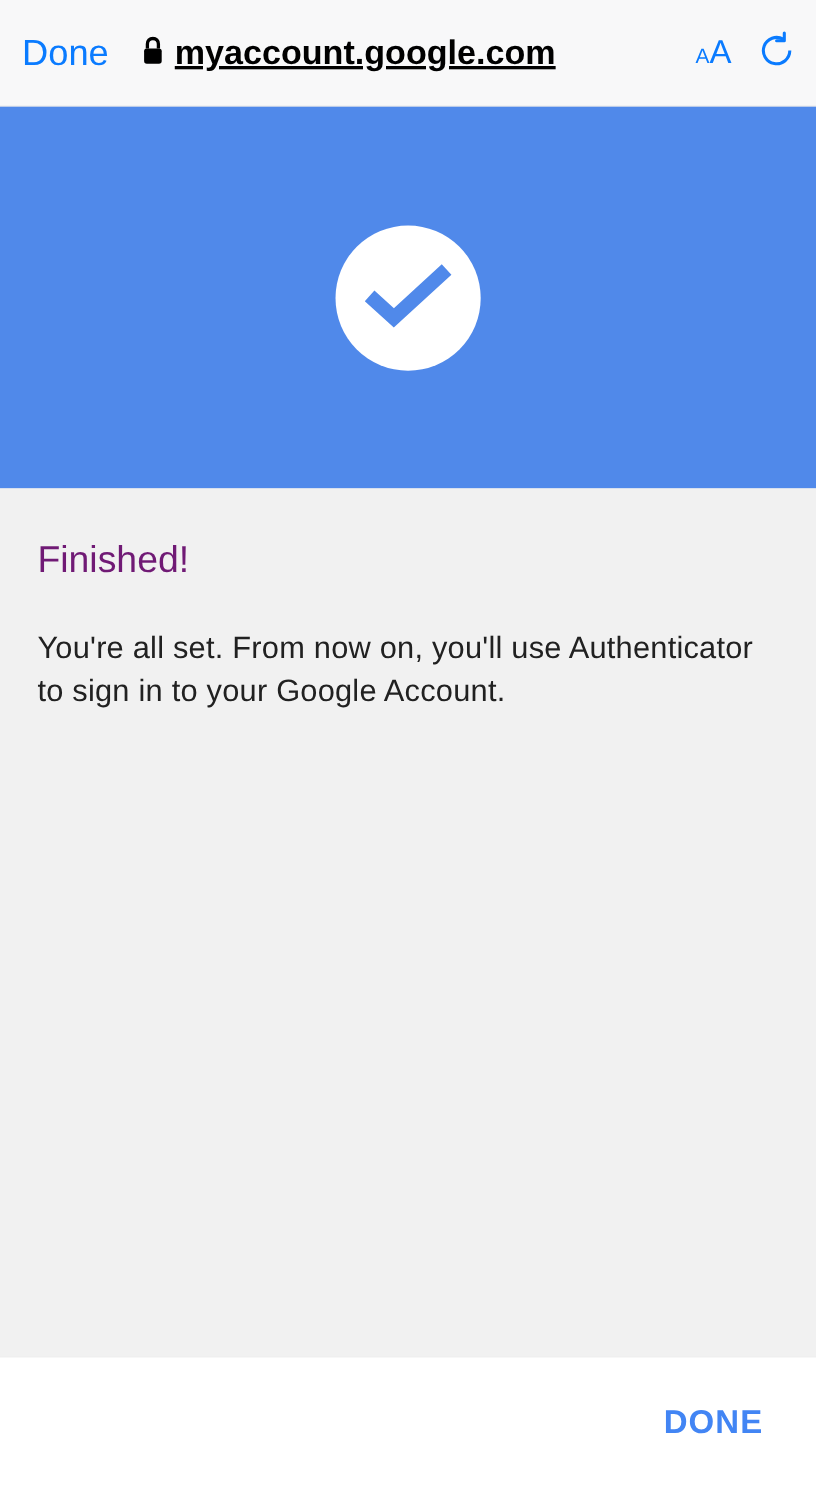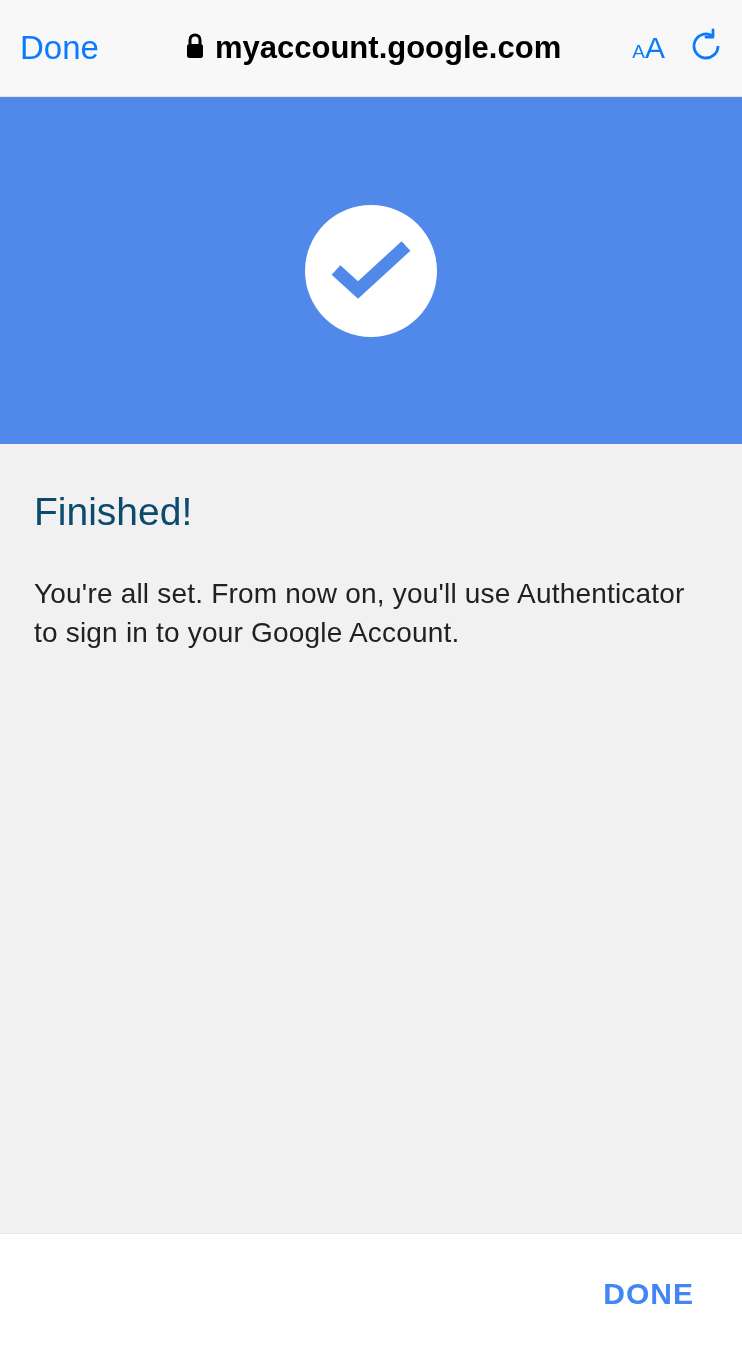--- a/index.html
+++ b/index.html
@@ -25,22 +25,22 @@
     .done-link {
       color: #0a7bff;
       font-size: 33px;
       font-weight: 400;
       margin-right: 30px;
     }
     .url-container {
       flex: 1;
       display: flex;
       align-items: center;
-      justify-content: center;
       gap: 10px;
+      text-decoration: underline;
     }
     .lock-icon {
       width: 20px;
       height: 26px;
     }
     .url-text {
       font-size: 31px;
       font-weight: 600;
       color: #000;
     }
@@ -82,22 +82,22 @@
     }
     .checkmark-svg {
       width: 82px;
       height: 62px;
     }
     .content-area {
       padding: 46px 34px 0 34px;
       background: #f1f1f1;
     }
     .heading {
-      font-size: 39px;
-      color: #0c4a6e;
+      font-size: 34px;
+      color: #701a75;
       font-weight: 400;
       margin-bottom: 40px;
     }
     .body-text {
       font-size: 28px;
       color: #212121;
       line-height: 1.4;
       letter-spacing: 0.2px;
       margin-top: 20px;
     }

